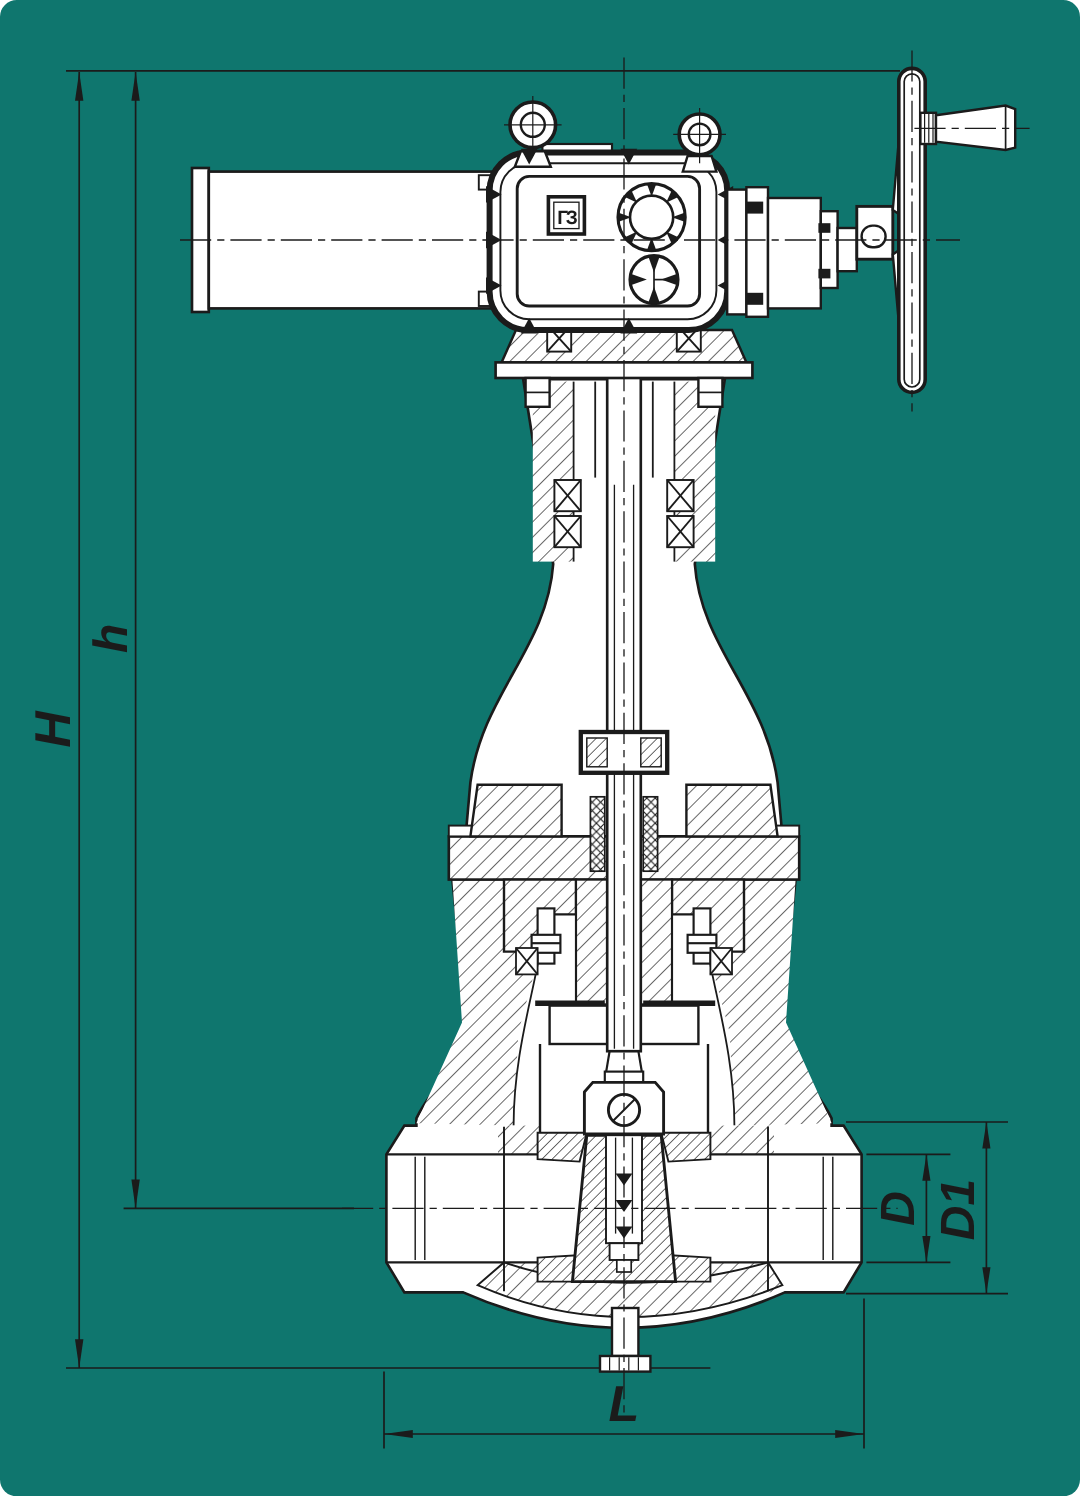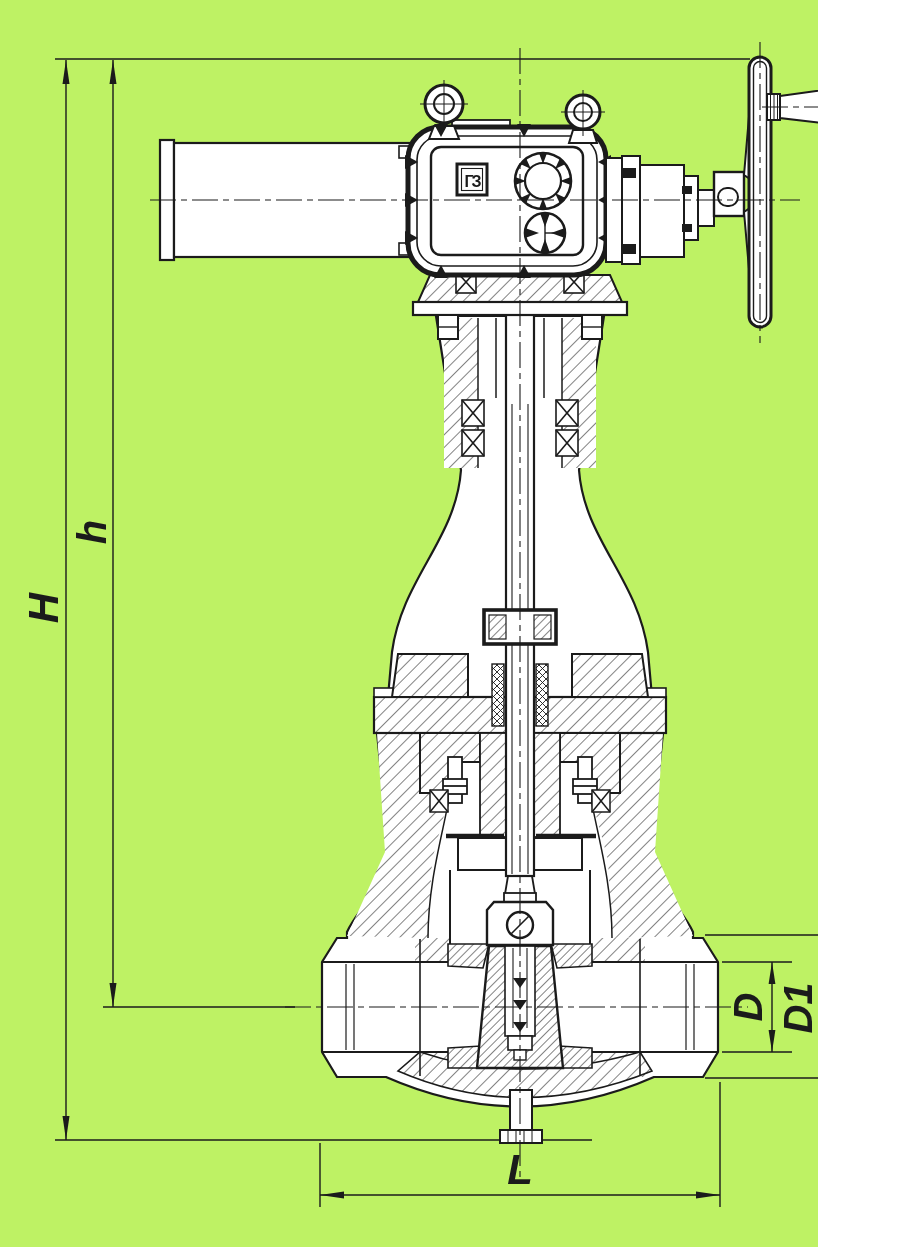--- a/index.html
+++ b/index.html
@@ -1,17 +1,17 @@
 <!DOCTYPE html>
 <html><head>
 <meta charset="utf-8">
 <style>
   html,body{margin:0;padding:0;background:#ffffff;}
-  .stage{position:relative;width:818px;height:1247px;background:#bef264;overflow:hidden;
-         font-family:"Liberation Sans",sans-serif;}
+  .stage{position:relative;width:900px;height:1247px;background:#0f766e;overflow:hidden;
+         font-family:"Liberation Sans",sans-serif;border-radius:14px;}
   svg{display:block}
   text.dim{font-family:"Liberation Sans",sans-serif;font-style:italic;font-weight:bold;fill:#1b1b1b;}
   text.logo{font-family:"Liberation Sans",sans-serif;font-weight:bold;fill:#1b1b1b;letter-spacing:-2px;}
 </style>
 </head>
 <body>
 
 <div class="stage">
 <svg width="900" height="1247" viewBox="0 0 900 1247">
   <defs>

